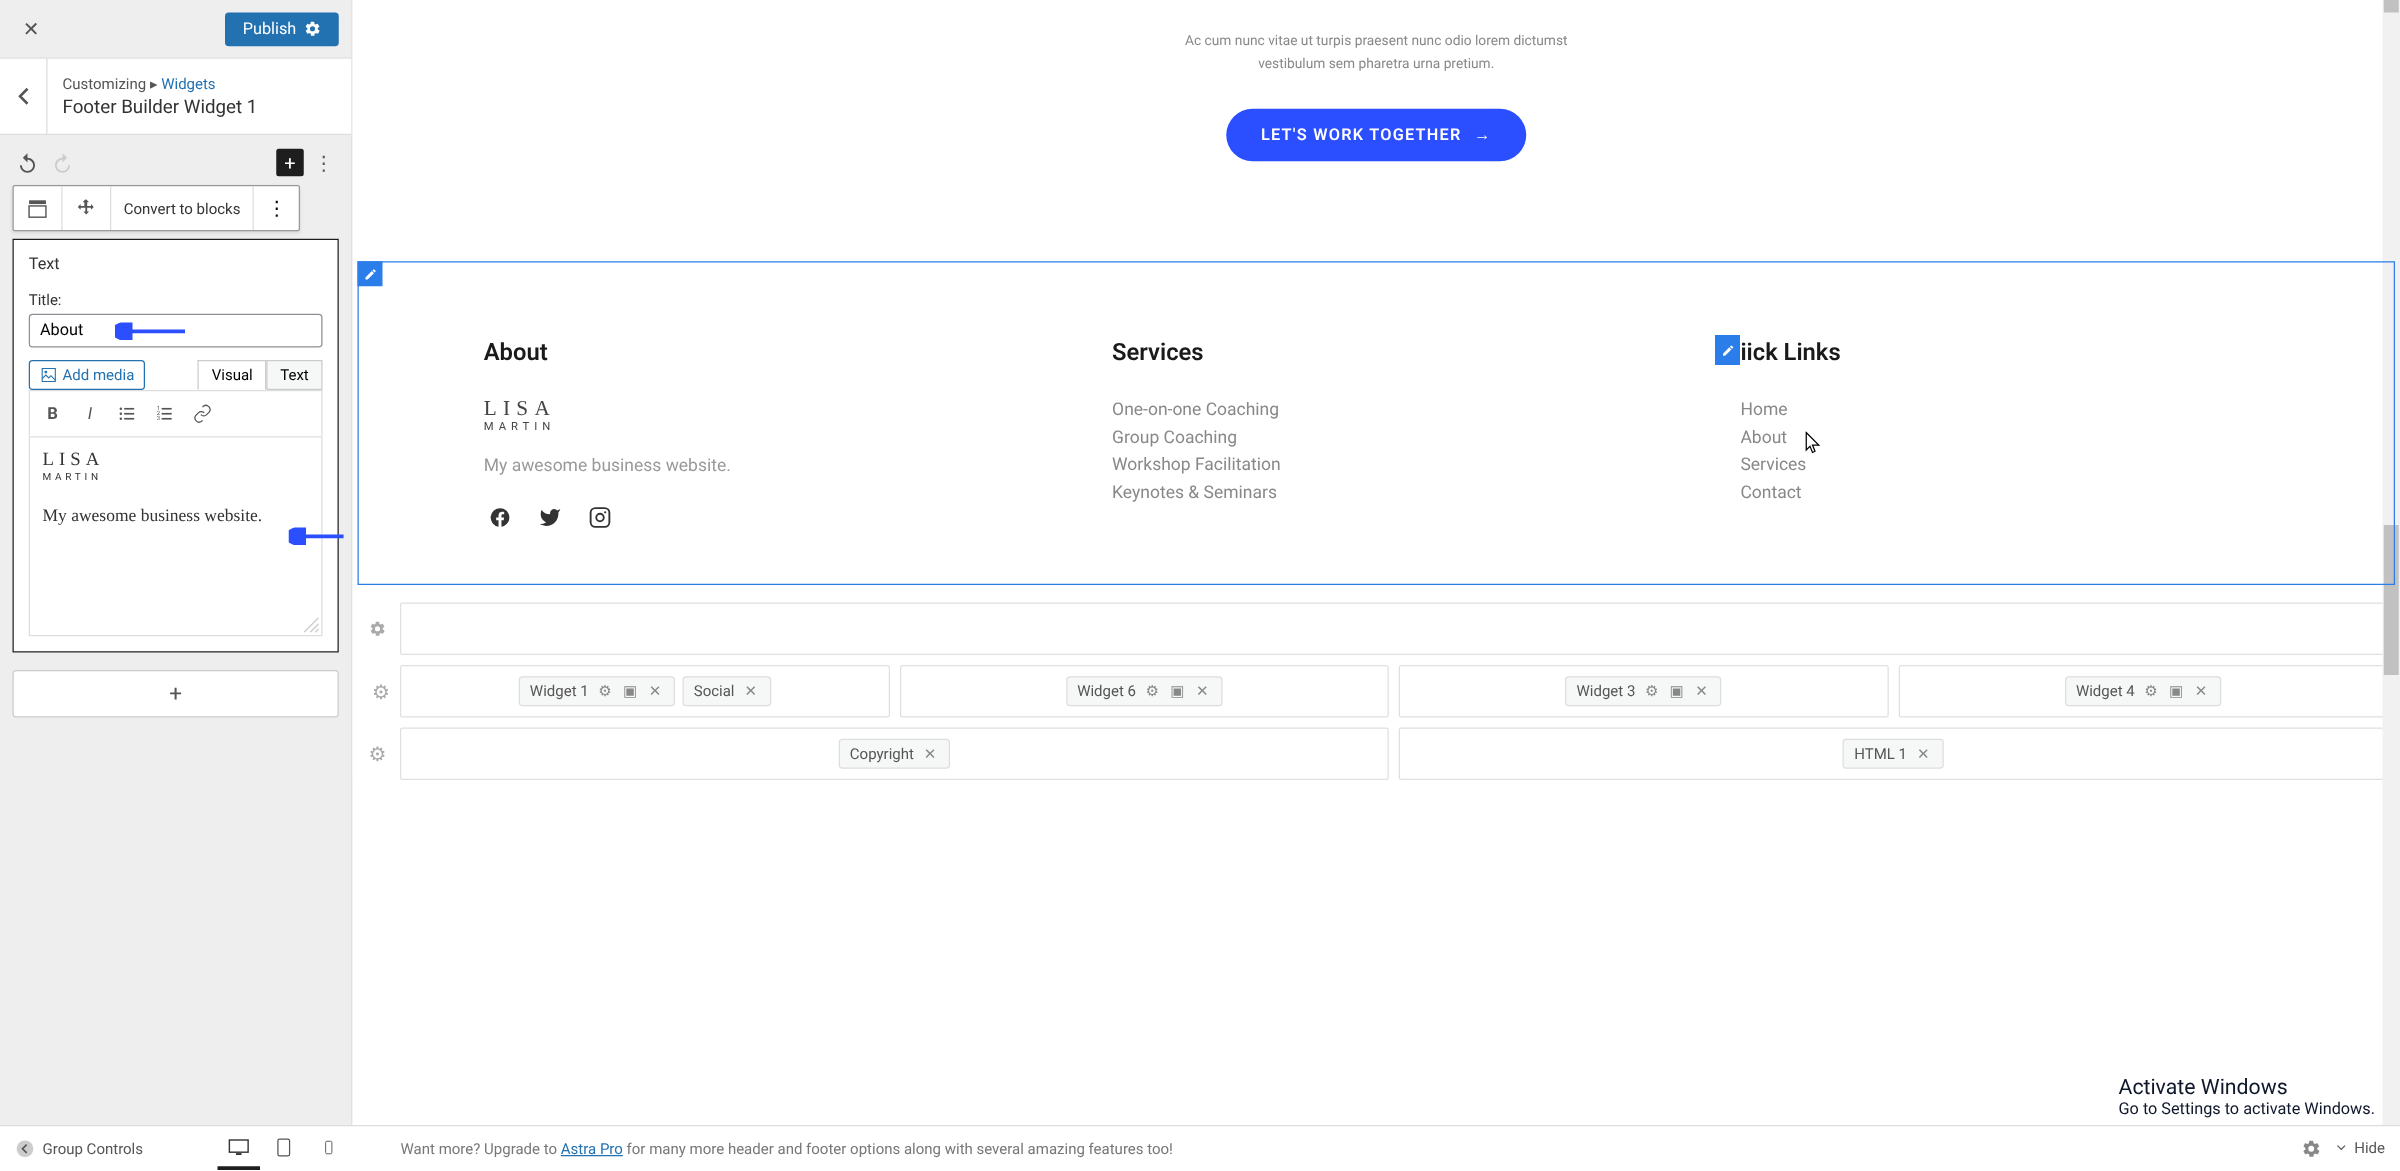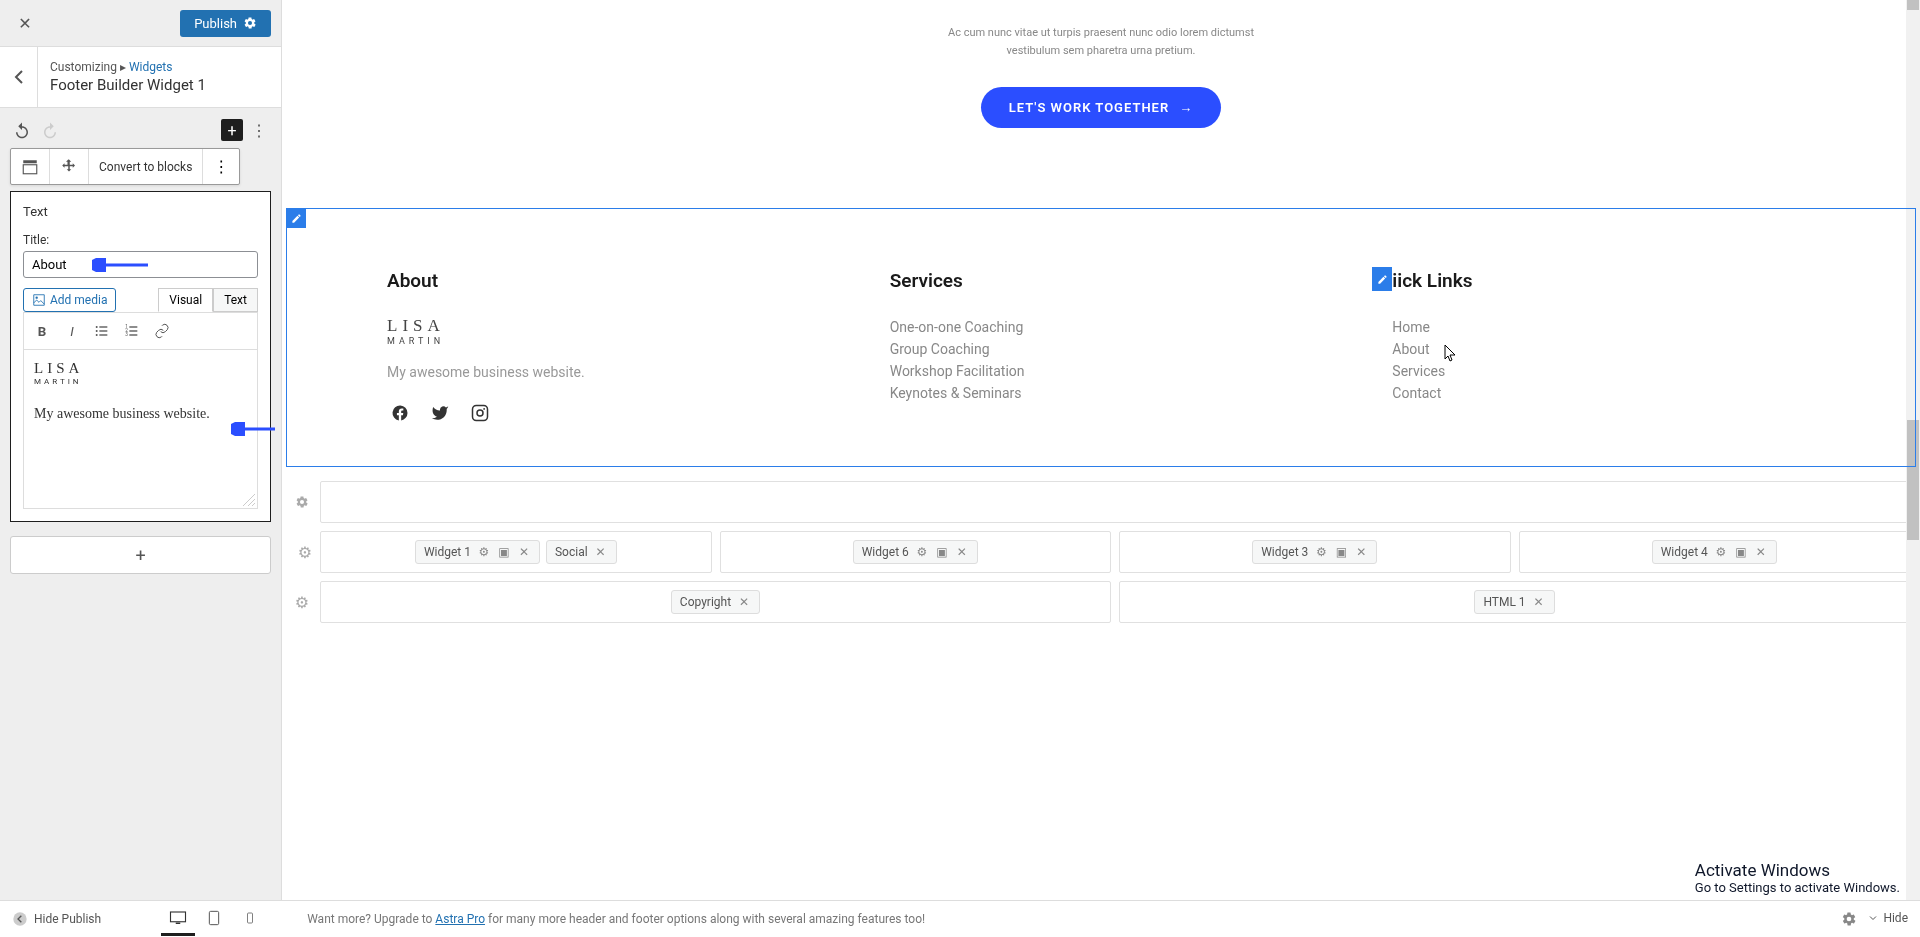--- a/index.html
+++ b/index.html
@@ -409,21 +409,21 @@
       <div>Go to Settings to activate Windows.</div>
     </div>
   </div>
 
   <div class="bottom-bar">
     <div class="hide-controls">
       <svg width="16" height="16" viewBox="0 0 24 24">
           <circle cx="12" cy="12" r="10" fill="#ccc"></circle>
           <path d="M14 7l-5 5 5 5" stroke="#555" stroke-width="2" fill="none"></path>
         </svg>
-      <span>Hide Publish</span>
+      <span>Group Controls</span>
     </div>
     <div class="device-icons">
       <span class="active">
           <svg width="18" height="18" viewBox="0 0 24 24">
             <rect x="2" y="4" width="20" height="13" fill="none" stroke="#333" stroke-width="1.5"></rect>
             <rect x="9" y="18" width="6" height="2" fill="#333"></rect>
           </svg>
         </span>
       <span>
           <svg width="16" height="18" viewBox="0 0 24 24">

